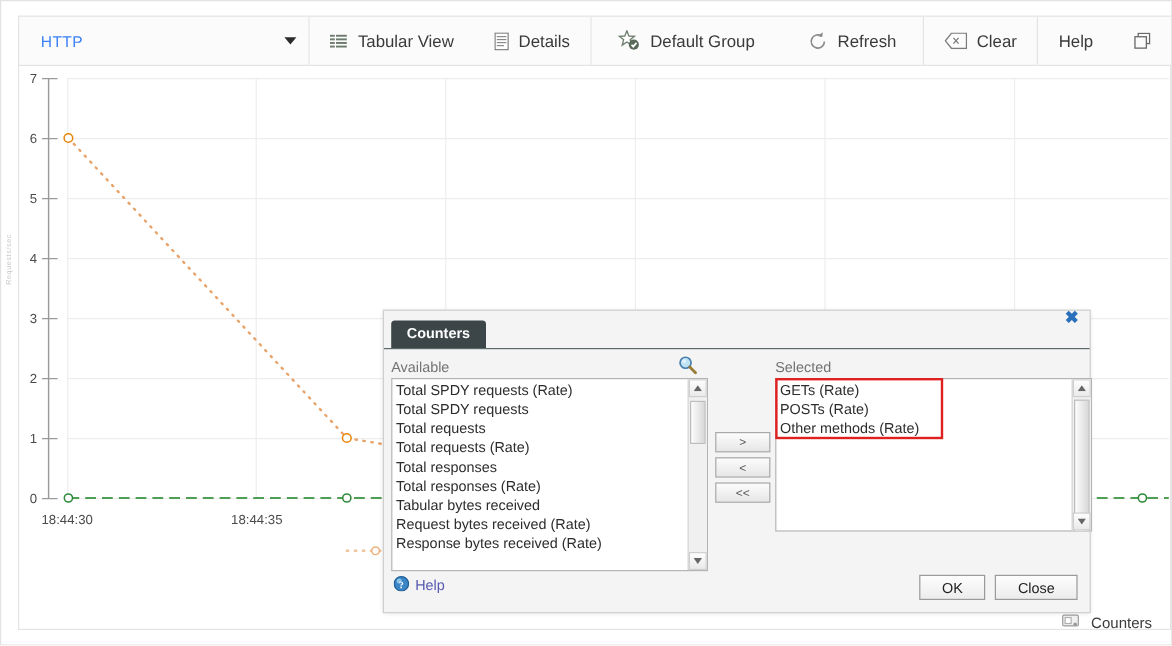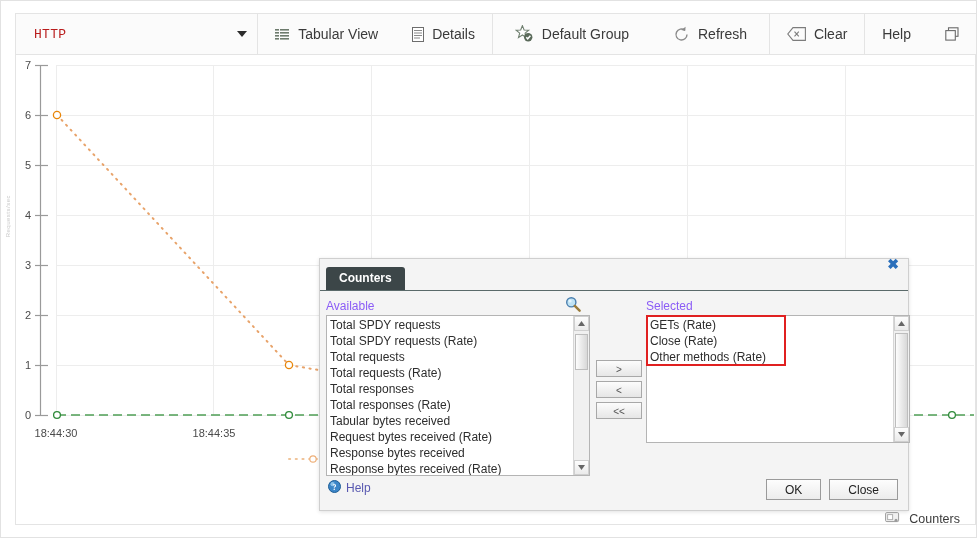--- a/index.html
+++ b/index.html
@@ -42,23 +42,22 @@
     width: 277px;
     display: flex;
     align-items: center;
     padding: 0 10px 0 18px;
     box-sizing: border-box;
     cursor: default;
   }
   #combo .combo-label {
     flex: 1;
     font-size: 13px;
-    color: #b91c1c;
+    color: #3b82f6;
     letter-spacing: .3px;
-    font-family: Liberation Mono, monospace;
   }
   .caret {
     width: 0; height: 0;
     border-left: 5px solid transparent;
     border-right: 5px solid transparent;
     border-top: 6px solid #2b2b2b;
   }
   .tb-item {
     display: flex;
     align-items: center;
@@ -146,21 +145,21 @@
     background: #3c4648;
     color: #ffffff;
     font-size: 12px;
     font-weight: bold;
     border-radius: 3px 3px 0 0;
     cursor: default;
   }
   .col-head {
     position: absolute;
     font-size: 12px;
-    color: #8b5cf6;
+    color: #737373;
   }
   #available-head { left: 6px; top: 40px; }
   #selected-head  { left: 326px; top: 40px; }
   #search-icon-btn {
     position: absolute;
     left: 245px;
     top: 37px;
     cursor: pointer;
   }
   .listbox {
@@ -471,29 +470,28 @@
         <circle cx="6.3" cy="6.3" r="4.6" fill="#bfe3f5" stroke="#4a7fae" stroke-width="1.4"></circle>
         <circle cx="5.1" cy="5.0" r="1.6" fill="#eaf7ff" opacity=".85"></circle>
         <line x1="9.8" y1="9.9" x2="14.6" y2="14.7" stroke="#9a7b3a" stroke-width="2.4" stroke-linecap="round"></line>
       </svg>
     </div>
 
     <div class="col-head" id="selected-head">Selected</div>
 
     <div class="listbox" id="available-list">
       <div class="items" id="available-items">
+          <div class="list-item">Total SPDY requests (Rate)</div>
           <div class="list-item">Total SPDY requests</div>
-          <div class="list-item">Total SPDY requests (Rate)</div>
           <div class="list-item">Total requests</div>
           <div class="list-item">Total requests (Rate)</div>
           <div class="list-item">Total responses</div>
           <div class="list-item">Total responses (Rate)</div>
           <div class="list-item">Tabular bytes received</div>
           <div class="list-item">Request bytes received (Rate)</div>
-          <div class="list-item">Response bytes received</div>
           <div class="list-item">Response bytes received (Rate)</div>
         </div>
       <div class="vscroll">
         <div class="arrow up">
           <svg width="7" height="5" viewBox="0 0 7 5">
               <path d="M3.5 0 L7 5 L0 5 Z" fill="#666"></path>
             </svg>
         </div>
         <div class="thumb" id="avail-thumb"></div>
         <div class="arrow down">
@@ -506,21 +504,21 @@
 
     <div id="xfer-buttons">
       <button class="xfer-btn">&gt;</button>
       <button class="xfer-btn">&lt;</button>
       <button class="xfer-btn">&lt;&lt;</button>
     </div>
 
     <div class="listbox" id="selected-list">
       <div class="items" id="selected-items">
           <div class="list-item">GETs (Rate)</div>
-          <div class="list-item">Close (Rate)</div>
+          <div class="list-item">POSTs (Rate)</div>
           <div class="list-item">Other methods (Rate)</div>
         </div>
       <div class="vscroll">
         <div class="arrow up">
           <svg width="7" height="5" viewBox="0 0 7 5">
               <path d="M3.5 0 L7 5 L0 5 Z" fill="#666"></path>
             </svg>
         </div>
         <div class="thumb" id="sel-thumb"></div>
         <div class="arrow down">

